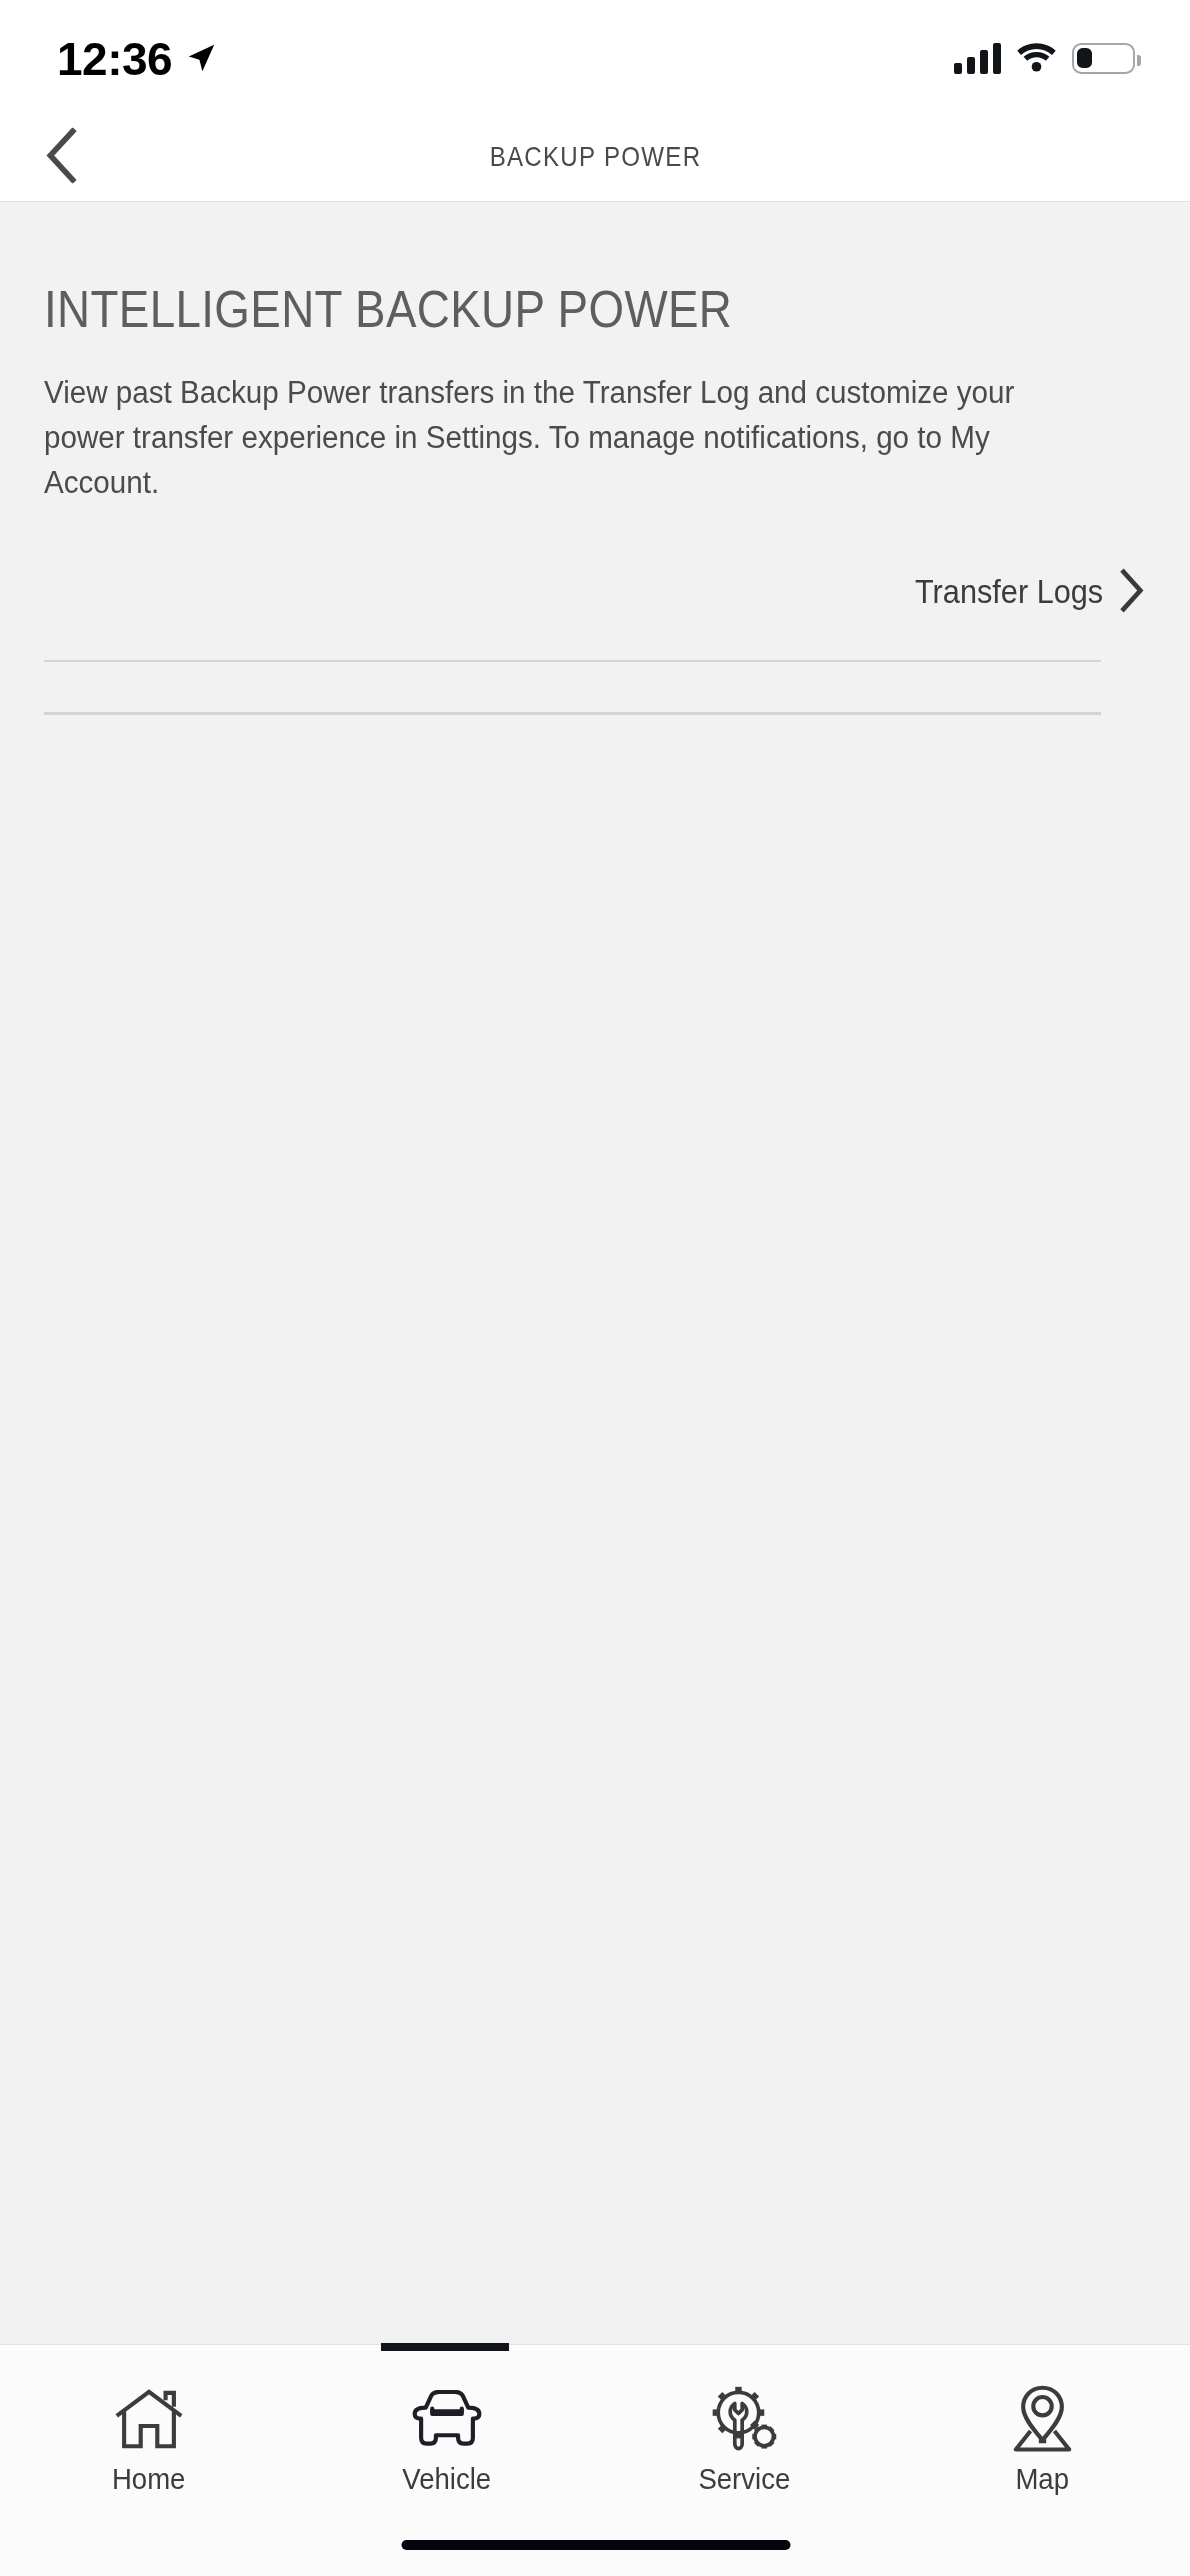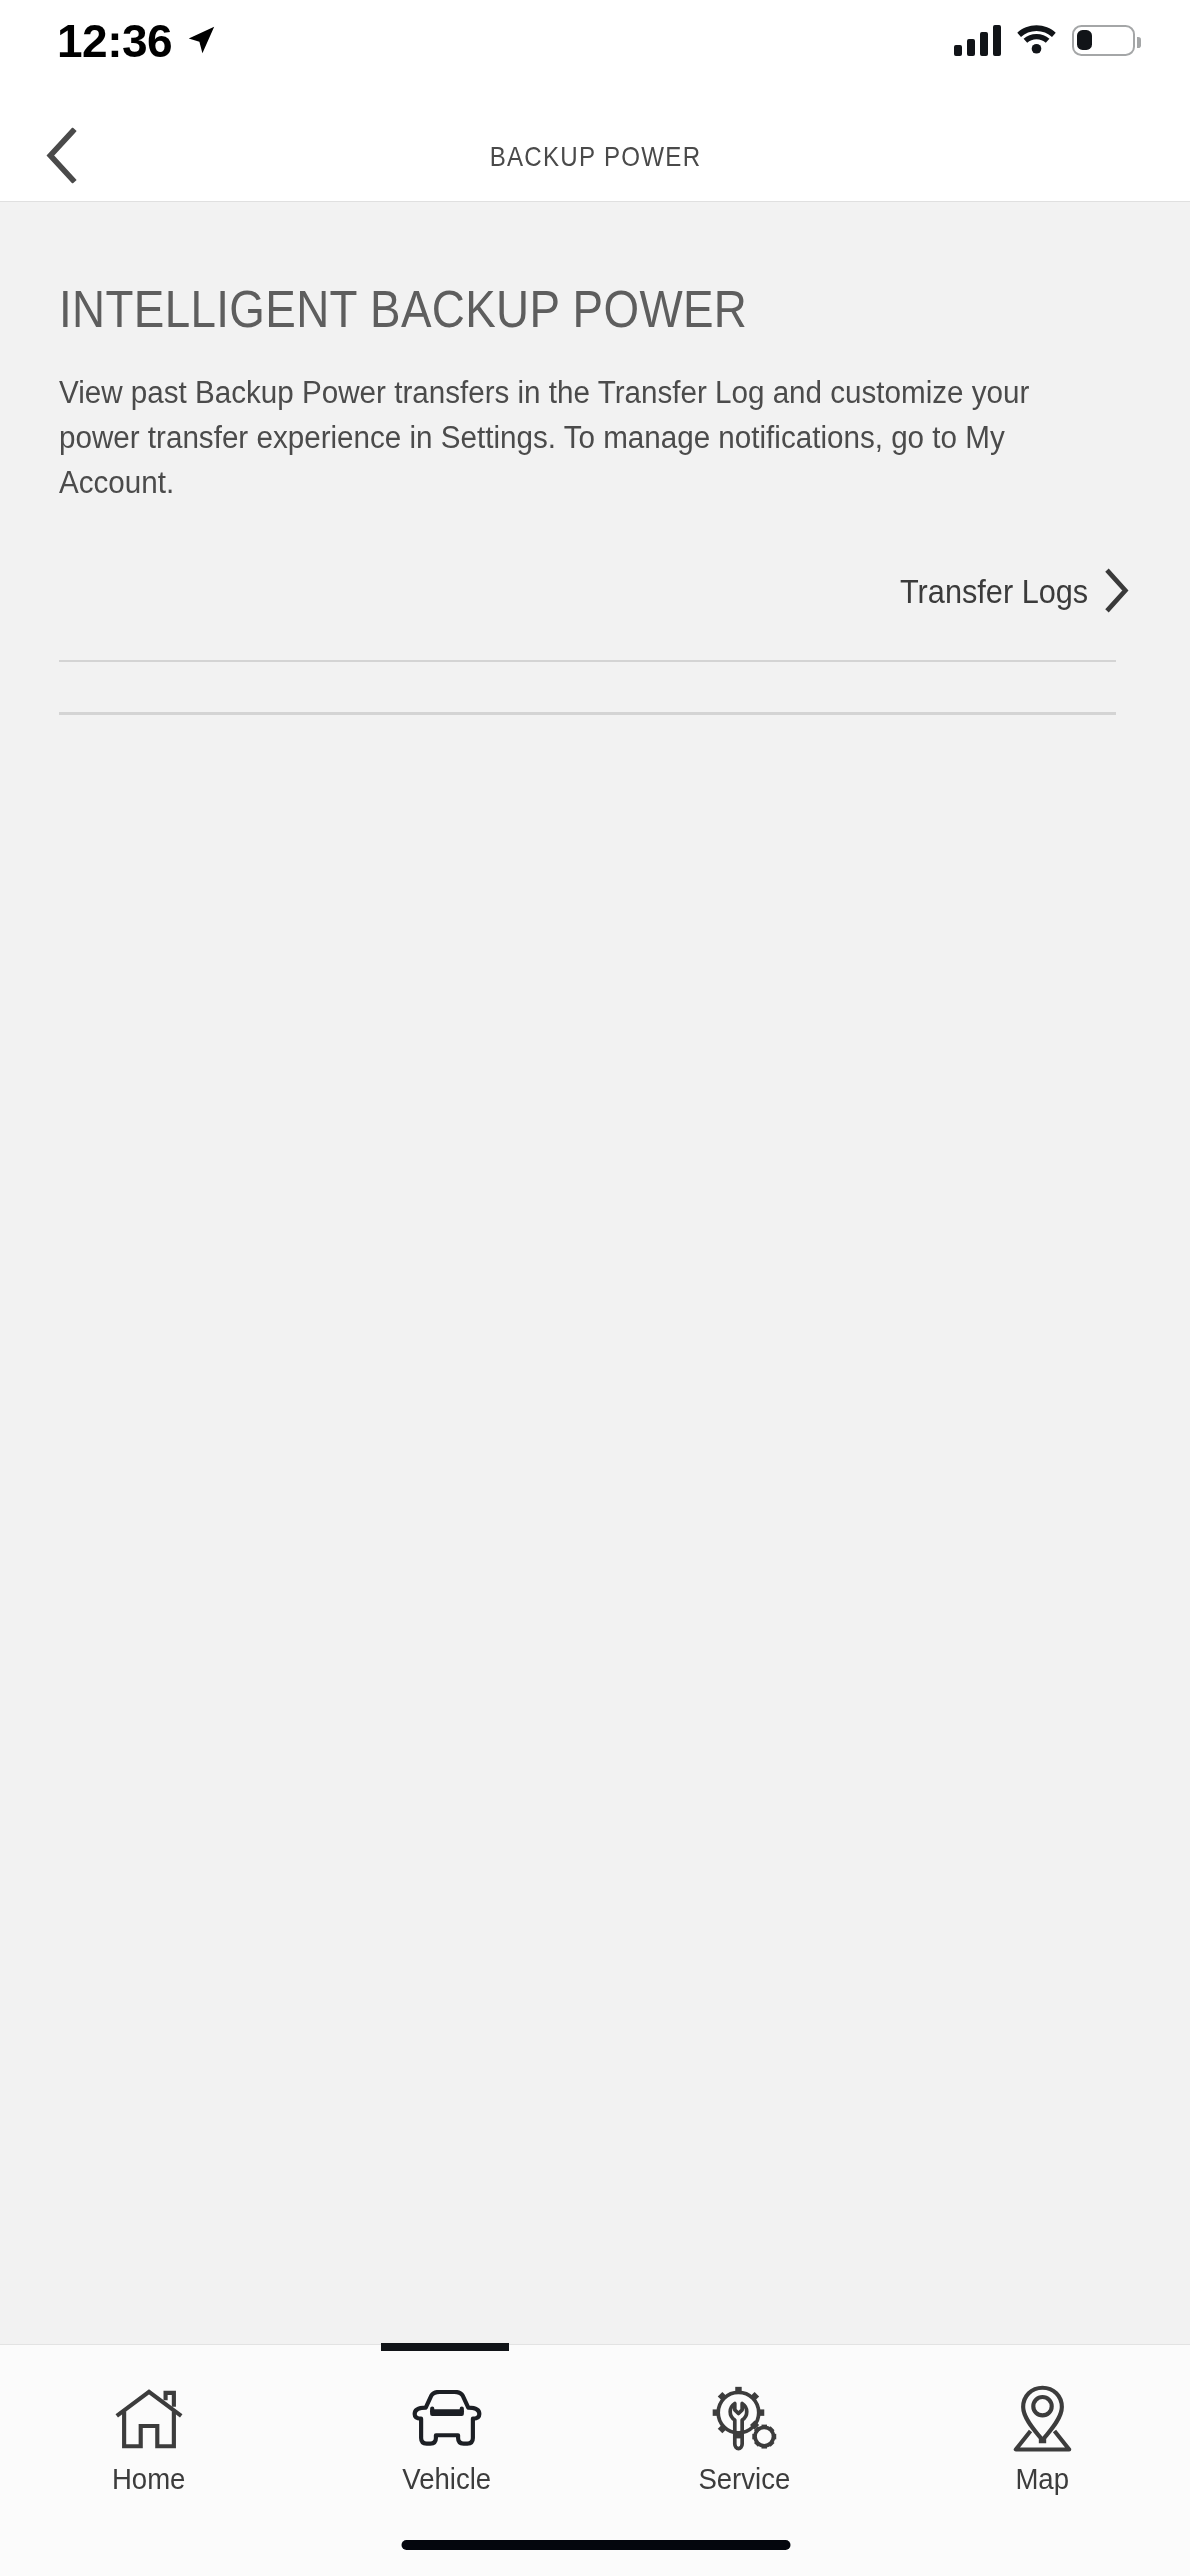--- a/index.html
+++ b/index.html
@@ -19,21 +19,21 @@
   }
 
   
   .status-bar {
     position:relative;
     height:113px;
     flex:0 0 113px;
     background:#ffffff;
     display:flex; align-items:flex-start;
     justify-content:space-between;
-    padding:18px 56px 0 57px;
+    padding:36px 56px 0 57px;
   }
   .status-left { display:flex; align-items:center; gap:13px; }
   .status-time {
     font-size:46px; font-weight:600;
     color:#000; letter-spacing:-0.5px;
     line-height:1;
     font-family:"Liberation Sans", sans-serif;
   }
   .loc-arrow { display:block; margin-top:1.9px; }
   .status-right { display:flex; align-items:center; gap:16px; margin-top:5.6px; }
@@ -79,21 +79,21 @@
     width:100%; text-align:center;
     font-size:28px; letter-spacing:1.5px;
     color:#4a4a4a; font-weight:400;
     transform:scaleX(.86);
   }
 
   
   .content {
     flex:1 1 auto;
     background:#f2f2f2;
-    padding:0 59px;
+    padding:0 44px;
     overflow:hidden;
   }
   .page-heading {
     margin-top:80px;
     font-size:52px;
     line-height:1.05;
     font-weight:400;
     color:#5e5e5e;
     letter-spacing:0.4px;
     transform:scaleX(.88);

